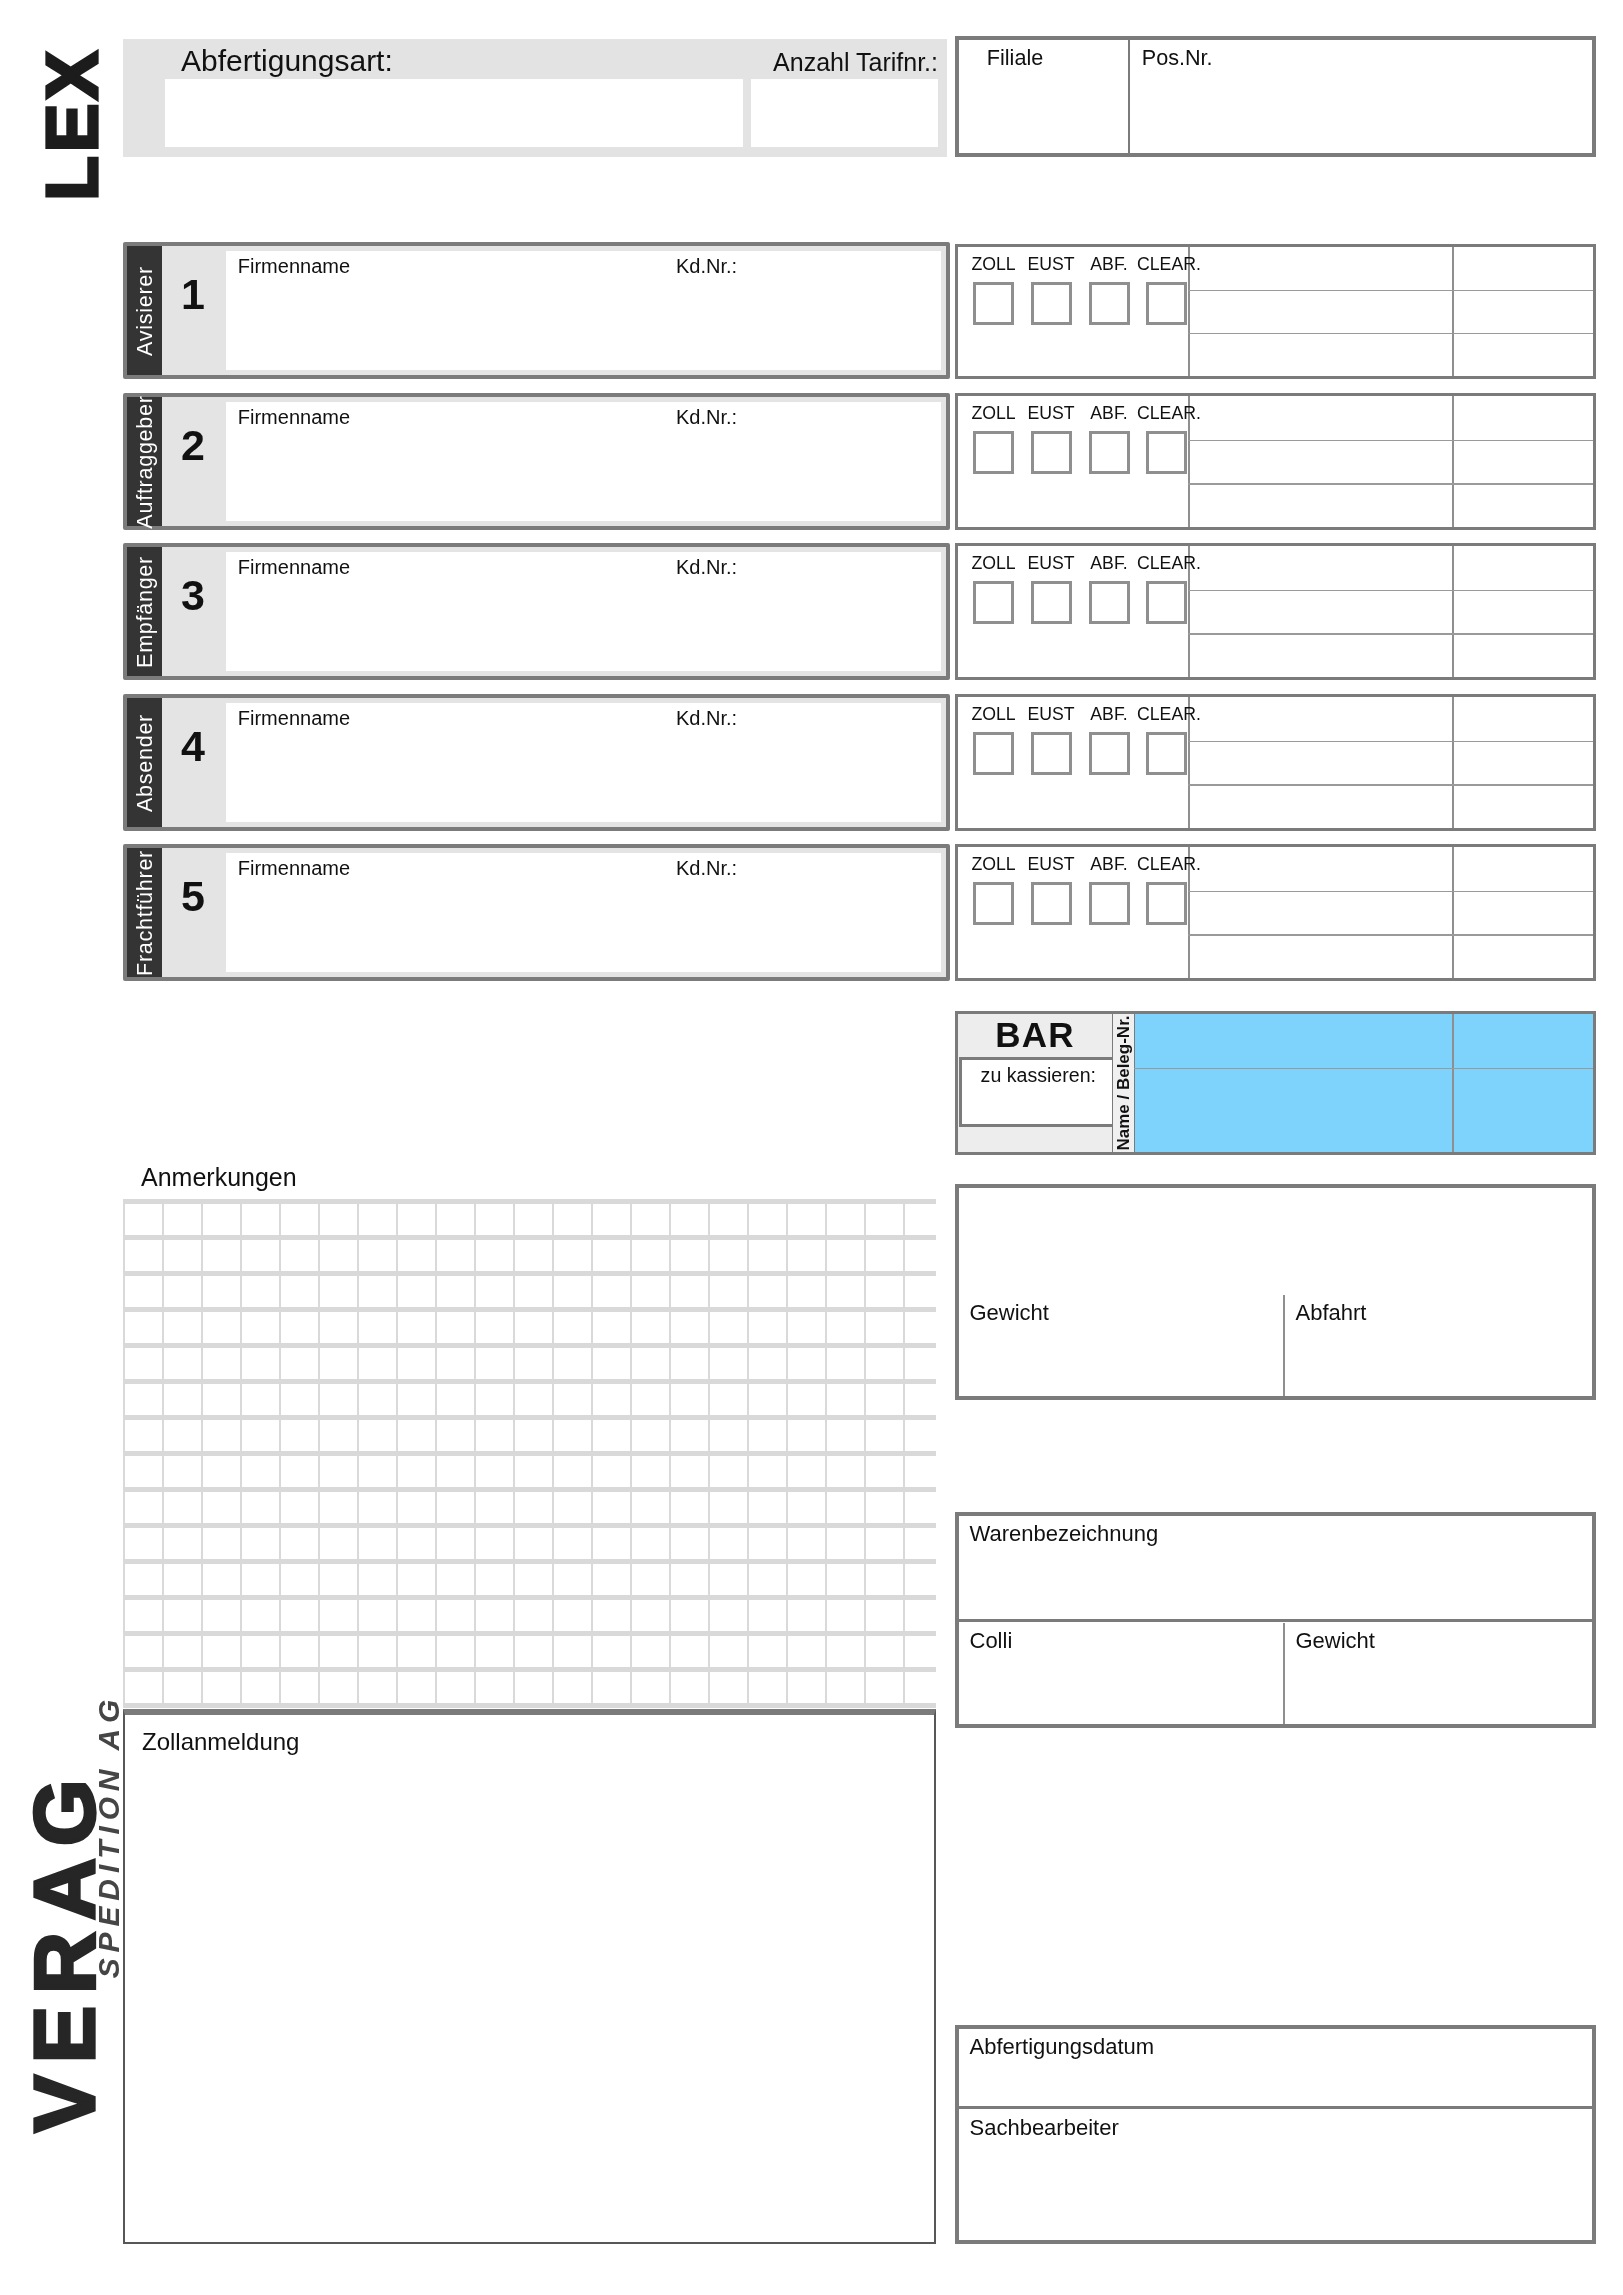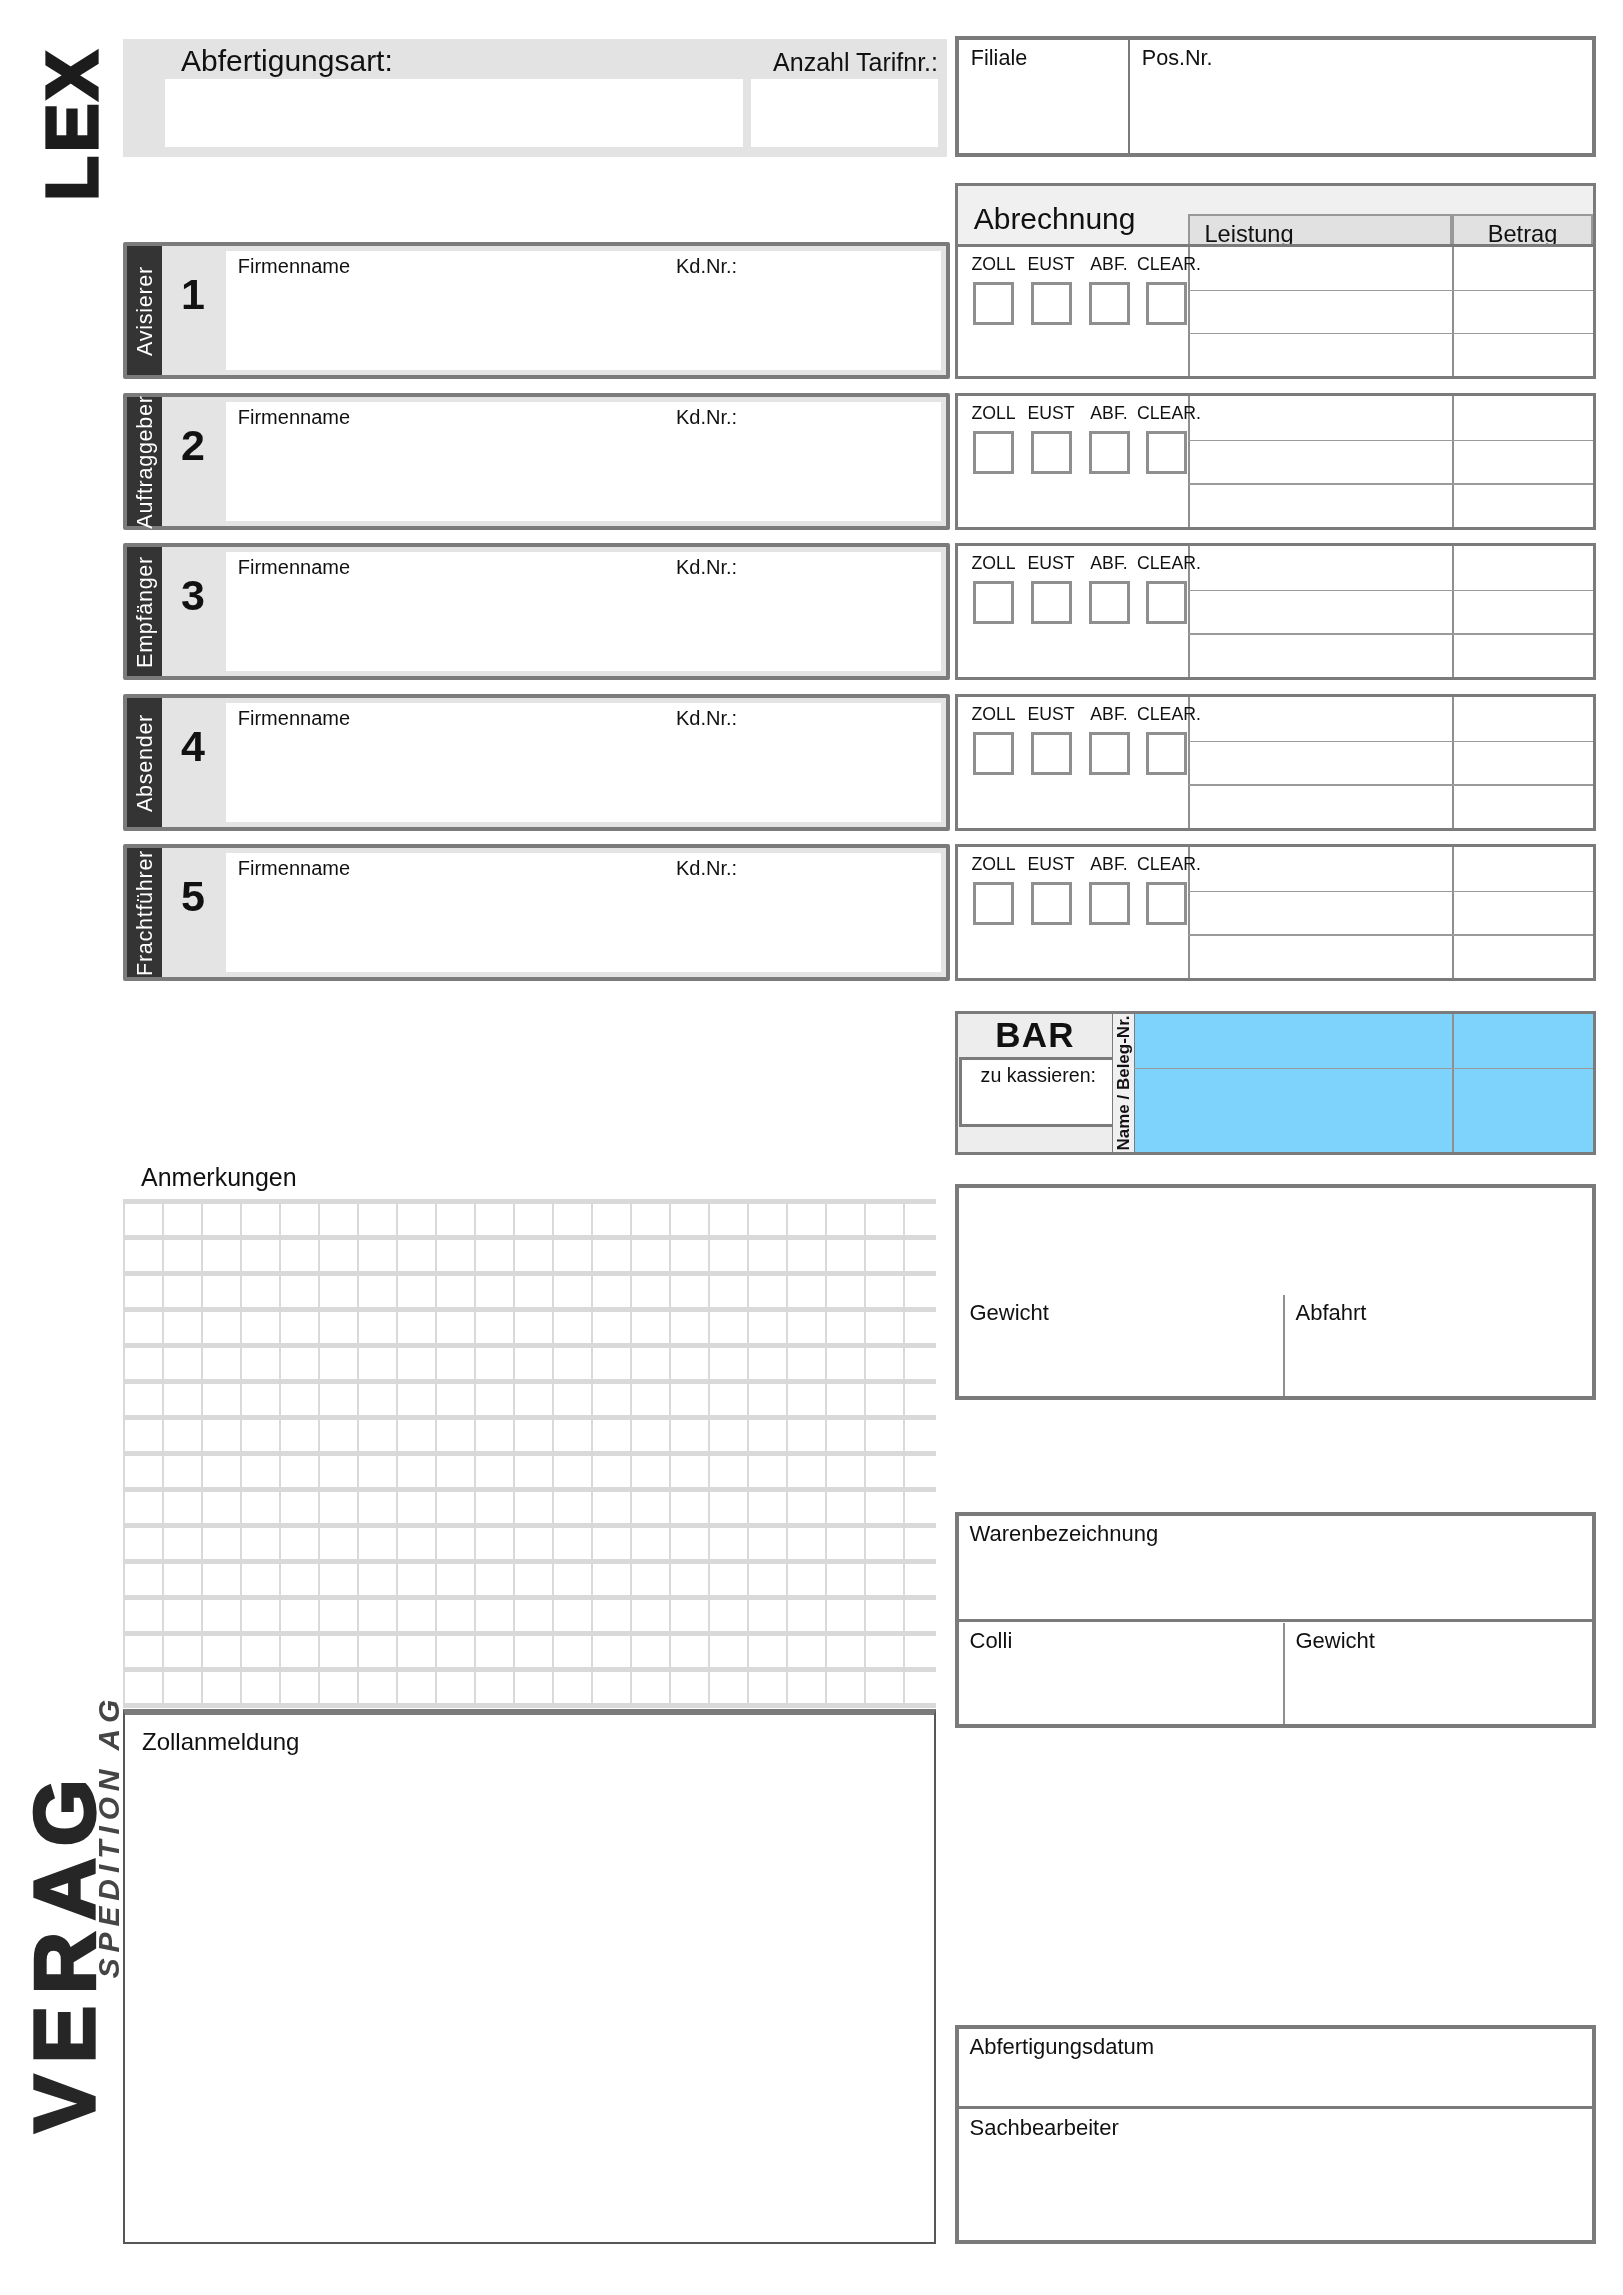--- a/index.html
+++ b/index.html
@@ -105,34 +105,29 @@
   </div>
 
   <div class="abs hdr-panel">
     <div class="abs hdr-abf-label">Abfertigungsart:</div>
     <div class="abs hdr-anz-label">Anzahl Tarifnr.:</div>
     <div class="abs hdr-box1"></div>
     <div class="abs hdr-box2"></div>
   </div>
 
   <div class="abs filiale-box">
-    <div class="abs" style="left:0;top:0;bottom:0;width:169px;text-decoration:underline;">
+    <div class="abs" style="left:16px;top:0;bottom:0;width:169px;text-decoration:underline;">
       <span class="cell-label">Filiale</span>
     </div>
     <div class="abs filiale-div"></div>
     <div class="abs" style="left:171px;top:0;bottom:0;right:0;">
       <span class="cell-label">Pos.Nr.</span>
     </div>
   </div>
 
-  <div class="abs abr-header">
-    <div class="abs abr-title">Abrechnung</div>
-    <div class="hcell hcell-l">Leistung</div>
-    <div class="hcell hcell-b">Betrag</div>
-  </div>
 
   <div class="abs party" style="top:242px;">
     <div class="pstrip">
         <span class="vtext">Avisierer</span>
       </div>
     <div class="pnum">1</div>
     <div class="pfield">
       <span class="pfirm">Firmenname</span>
       <span class="pkdnr">Kd.Nr.:</span>
     </div>

